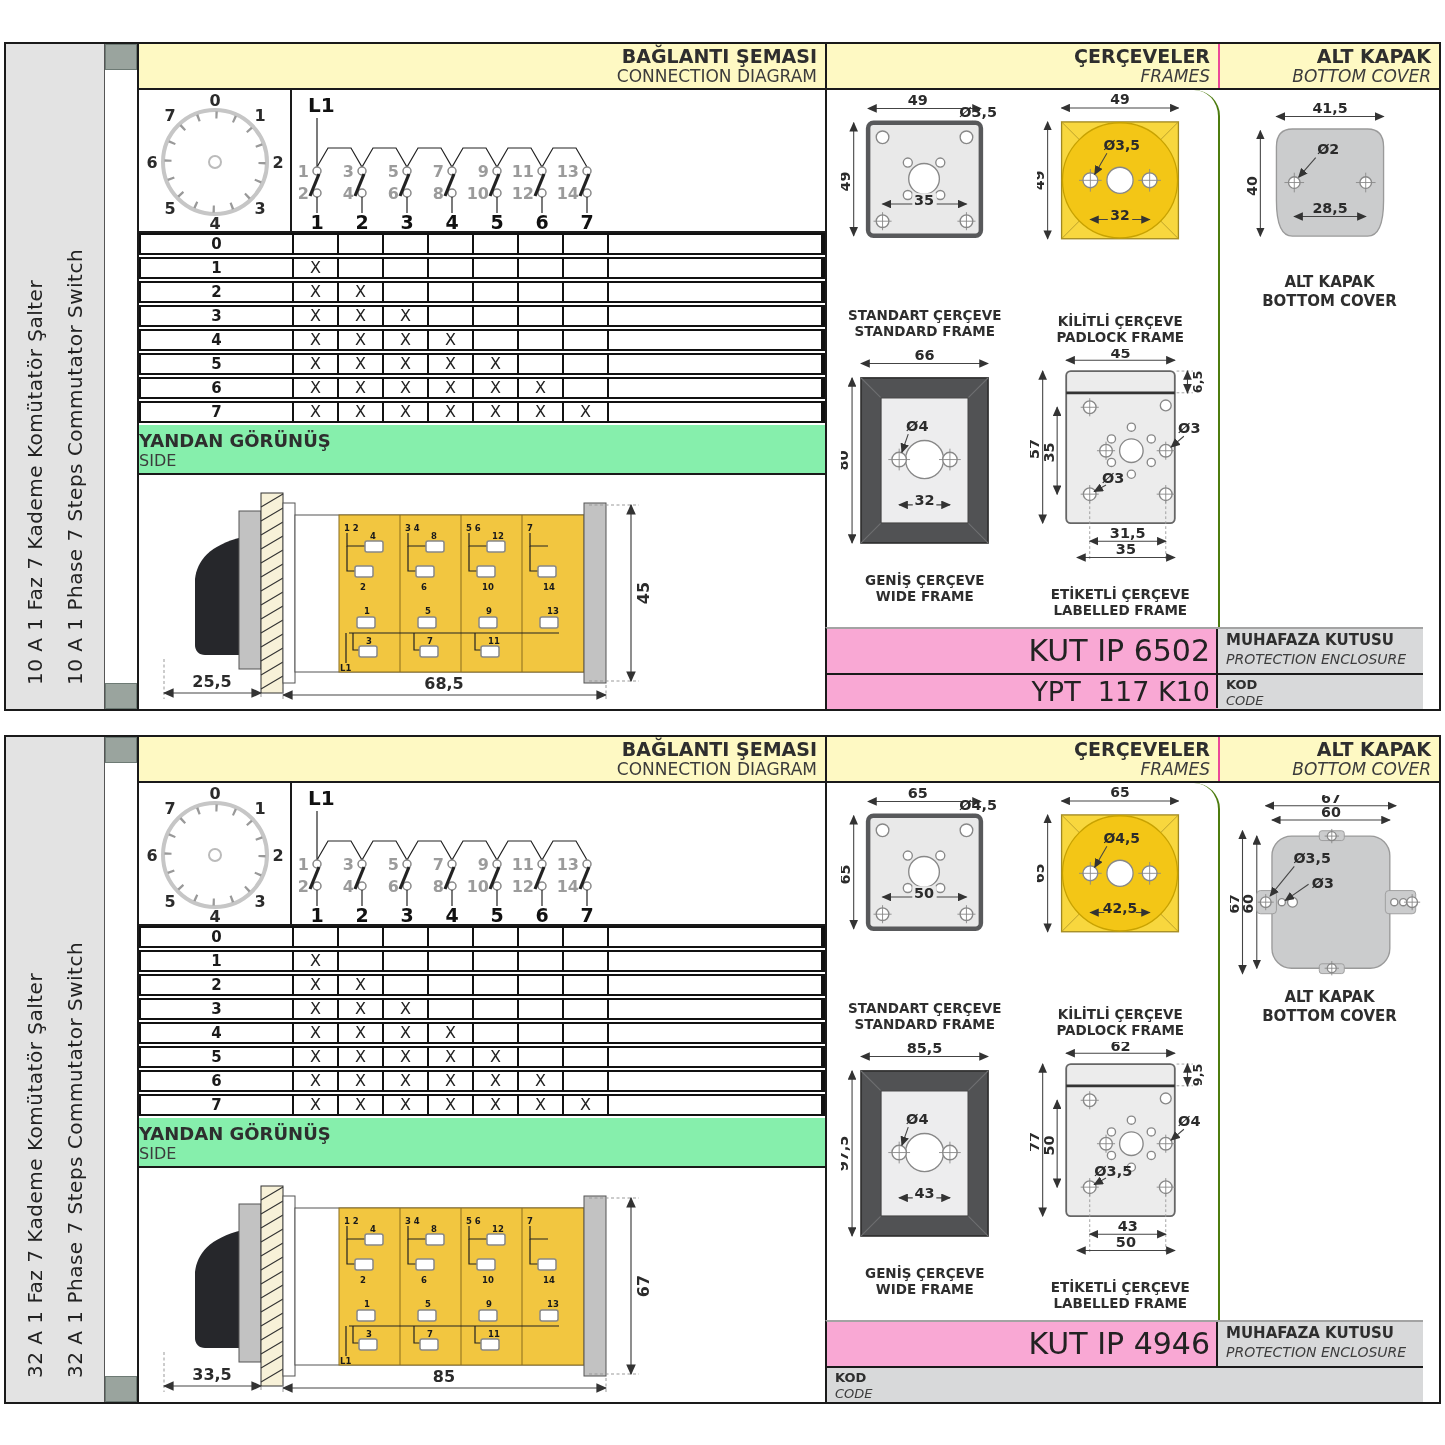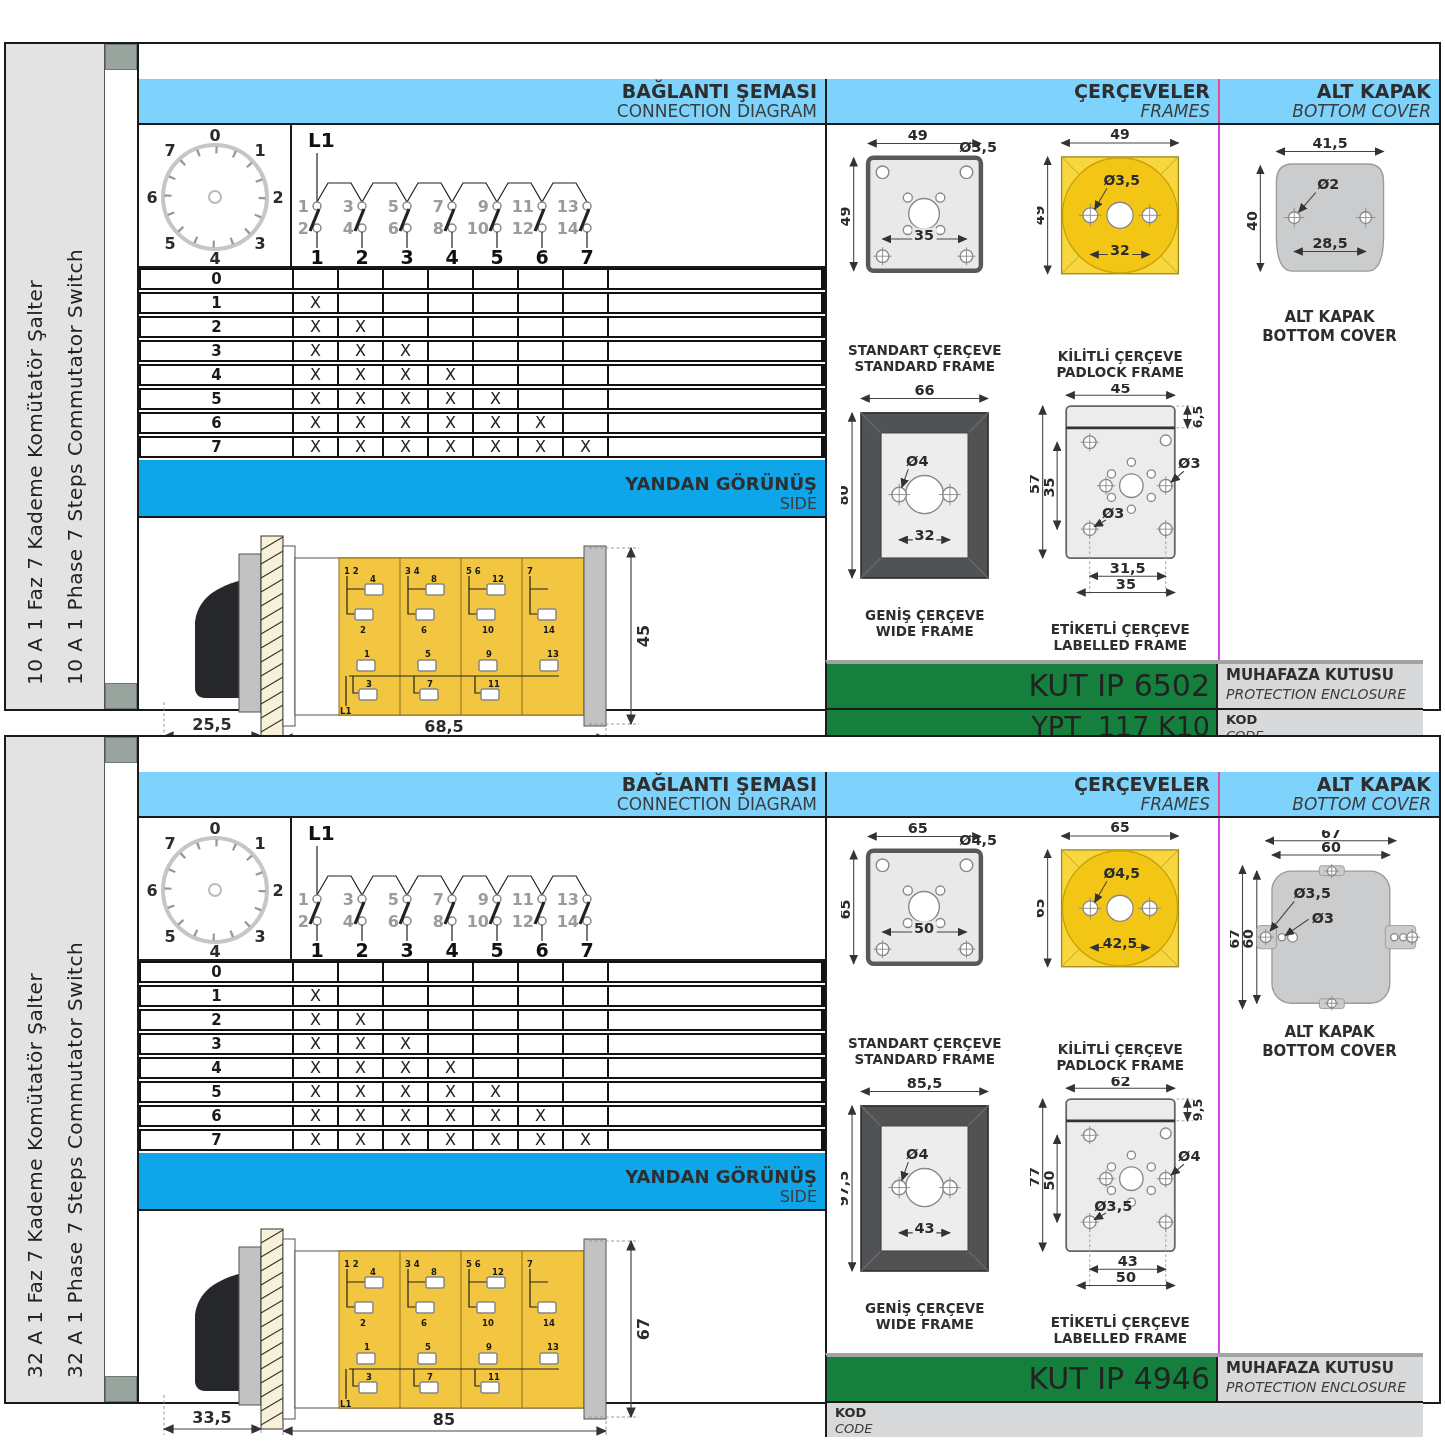--- a/index.html
+++ b/index.html
@@ -5,47 +5,47 @@
   html,body{margin:0;padding:0;background:#fff;font-family:"DejaVu Sans",sans-serif;color:#1a1a1a;}
   body{width:1445px;height:1445px;overflow:hidden;}
   .page{padding:42px 2px 0 4px;}
   .panel{position:relative;width:1433px;height:665px;border:2px solid #1a1a1a;display:flex;margin-bottom:24px;background:#fff;}
   .sidebar{width:99px;background:#e3e3e3;border-right:1px solid #555;display:flex;flex-direction:row;justify-content:center;gap:16px;padding:24px 0;box-sizing:border-box;}
   .vtext{writing-mode:vertical-rl;transform:rotate(180deg);font-size:20px;color:#222;letter-spacing:.5px;}
   .spine{width:32px;position:relative;background:#fff;}
   .spine-sq{position:absolute;left:0;width:32px;height:26px;background:#9aa49e;border:1px solid #6d7a74;box-sizing:border-box;}
   .spine-sq.top{top:0}.spine-sq.bot{bottom:0}
   .main{flex:1;border-left:2px solid #1a1a1a;position:relative;}
-  .hdr-band{display:flex;height:44px;border-bottom:2px solid #1a1a1a;background:#7dd3fc;margin-top:35px;}
+  .hdr-band{display:flex;height:44px;border-bottom:2px solid #1a1a1a;background:#fef9c3;}
   .hdr{box-sizing:border-box;padding:2px 8px 0 0;text-align:right;line-height:20px;}
   .hdr b{font-size:19px;color:#2e2e2e;display:block;}
   .hdr span{font-size:17px;color:#3c3c3c;display:block;}
   .hdr i{font-size:17px;color:#3c3c3c;display:block;font-style:italic;}
   .hdr-conn{width:688px;border-right:2px solid #1a1a1a;}
   .hdr-frames{width:393px;border-right:2px solid #ec4899;}
   .hdr-cover{flex:1;}
   .content{position:relative;height:619px;}
   .col-left{position:absolute;left:0;top:0;width:686px;height:619px;border-right:2px solid #1a1a1a;}
-  .col-frames{position:absolute;left:688px;top:0;width:391px;height:619px;border-right:2px solid #d946ef;display:flex;flex-wrap:wrap;align-content:flex-start;}
+  .col-frames{position:absolute;left:688px;top:0;width:391px;height:619px;border-right:2px solid #4d7c0f;display:flex;flex-wrap:wrap;align-content:flex-start;border-radius:26px;}
   .col-cover{position:absolute;left:1081px;right:0;top:0;height:619px;display:flex;flex-direction:column;align-items:center;padding-top:12px;box-sizing:border-box;}
   .diag{display:flex;height:141px;border-bottom:2px solid #1a1a1a;}
   .dial-cell{width:151px;border-right:2px solid #1a1a1a;}
   .circ-cell{flex:1;}
   .step-table{height:192px;}
   .trow{display:flex;height:18px;border:2px solid #111;margin-bottom:2px;box-sizing:content-box;background:#fff;}
   .tpos{width:151px;border-right:2px solid #111;text-align:center;font-size:15px;font-weight:bold;line-height:18px;}
   .tcells{display:flex;}
   .tcell{width:43px;border-right:2px solid #111;text-align:center;font-size:16px;line-height:17px;color:#222;}
   .twide{flex:1;}
-  .side-band{height:42px;border-bottom:2px solid #1a1a1a;background:#0ea5e9;text-align:right;padding:14px 8px 0 0;box-sizing:content-box;line-height:20px;}
+  .side-band{height:42px;border-bottom:2px solid #1a1a1a;background:#86efac;padding:6px 8px 0 0;box-sizing:content-box;line-height:20px;}
   .side-band b{font-size:18px;display:block;color:#2e2e2e;}
   .side-band span{font-size:16px;display:block;color:#3c3c3c;}
   .fig{display:flex;flex-direction:column;align-items:center;width:50%;box-sizing:border-box;padding-top:4px;}
   .cap{text-align:center;font-size:13.5px;font-weight:bold;line-height:16px;color:#2e2e2e;margin-top:1px;}
-  .code-band{position:absolute;left:686px;right:16px;bottom:0;border-left:2px solid #1a1a1a;border-top:4px solid #a3a3a3;background:#15803d;}
+  .code-band{position:absolute;left:686px;right:16px;bottom:0;border-left:2px solid #1a1a1a;border-top:2px solid #a3a3a3;background:#f9a8d4;}
   .code-row{display:flex;border-bottom:2px solid #1a1a1a;}
   .code-row:last-child{border-bottom:none;}
   .code-val{width:391px;border-right:2px solid #1a1a1a;text-align:right;padding-right:6px;box-sizing:border-box;white-space:pre;color:#222;}
   .cv1{font-size:30px;line-height:44px;height:44px;}
   .cv2{font-size:27px;line-height:33px;height:33px;}
   .code-lbl{flex:1;background:#d8d9da;padding:2px 0 0 8px;line-height:19px;}
   .code-lbl b{font-size:15px;display:block;color:#2e2e2e;}
   .code-lbl i{font-size:14px;display:block;color:#3c3c3c;}
   .code-lbl.small{line-height:16px;}
   .code-lbl.small b{font-size:13px;}

